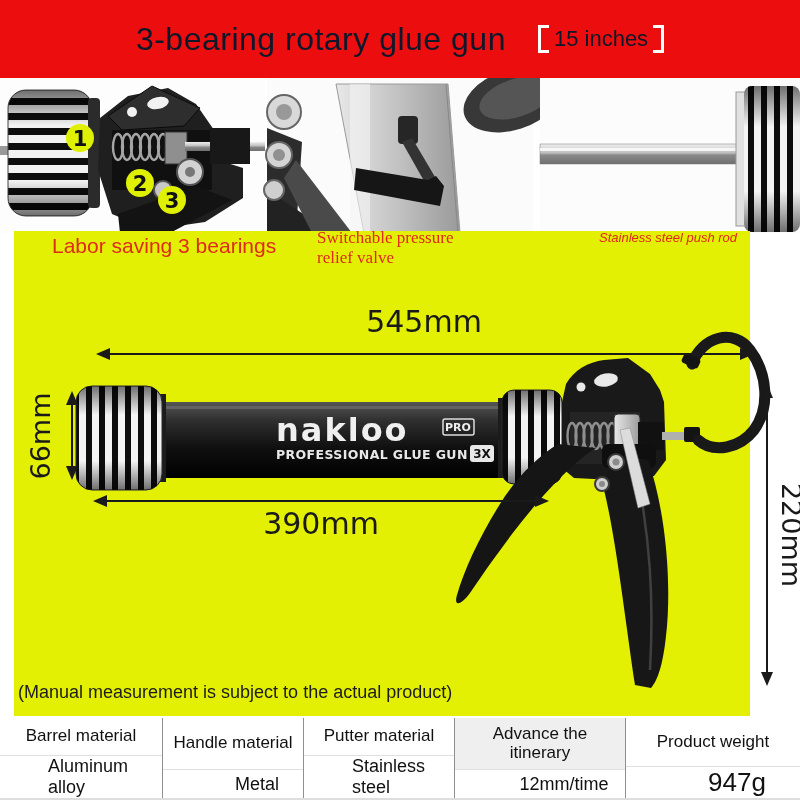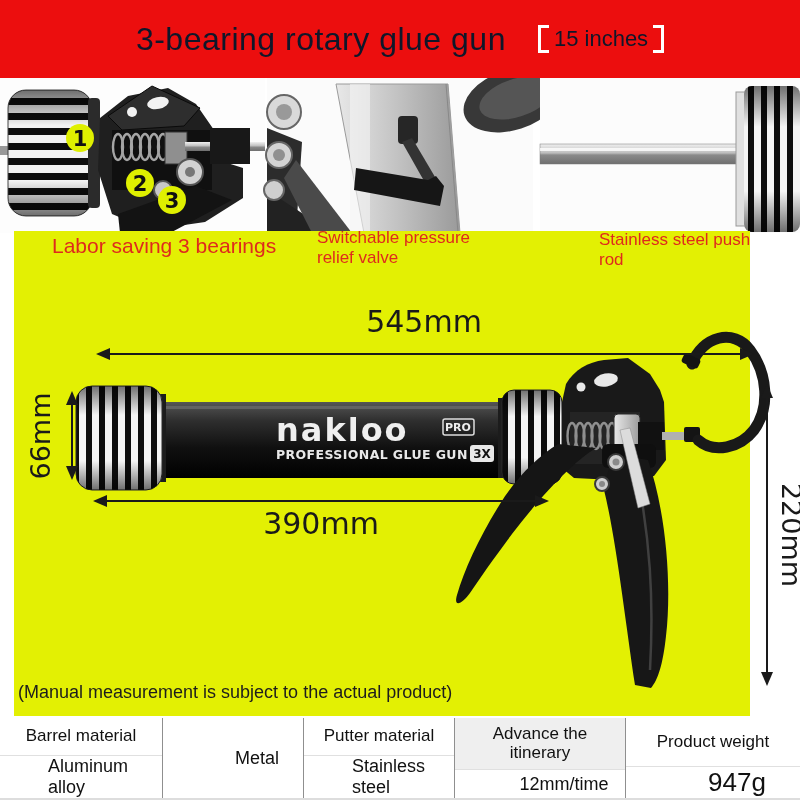--- a/index.html
+++ b/index.html
@@ -15,22 +15,22 @@
   .brk.r{border-left:none;margin-left:5px;}
 
   
   .photos{position:absolute;left:0;top:78px;width:800px;height:155px;background:#fff;}
   .photos svg{display:block;}
 
   
   .main{position:absolute;left:0;top:231px;width:736px;height:485px;background:#e3f003;margin-left:14px;}
   .feature-label{position:absolute;color:#df2a1d;line-height:1.18;}
   .fl-1{left:38px;top:3px;font-size:21px;}
-  .fl-2{left:303px;top:-3px;font-size:17px;width:162px;}
-  .fl-3{left:585px;top:-1px;font-size:17px;width:172px;}
+  .fl-2{left:303px;top:-3px;font-size:17px;width:162px;font-family:Liberation Serif, serif;}
+  .fl-3{left:585px;top:-1px;font-size:13px;width:172px;font-style:italic;}
   .footnote{position:absolute;left:4px;top:451px;font-size:18px;color:#1d1d1d;}
 
   .gun-svg{position:absolute;left:0;top:0;}
 
   
   .spec{position:absolute;left:0;top:718px;width:800px;height:82px;background:#fff;display:flex;
         border-bottom:2px solid #ddd;box-sizing:border-box;}
   .spec .col{box-sizing:border-box;border-right:1px solid #8f8f8f;display:flex;flex-direction:column;}
   .spec .col:last-child{border-right:none;}
   .c1{width:163px;} .c2{width:141px;} .c3{width:151px;} .c4{width:171px;} .c5{width:174px;}
@@ -263,20 +263,21 @@
 
     <div class="footnote">(Manual measurement is subject to the actual product)</div>
   </div>
 
   <div class="spec">
     <div class="col c1">
       <div class="hdr">Barrel material</div>
       <div class="val">Aluminum alloy</div>
     </div>
     <div class="col c2">
+      <div class="hdr">Handle material</div>
       <div class="val">Metal</div>
     </div>
     <div class="col c3">
       <div class="hdr">Putter material</div>
       <div class="val">Stainless steel</div>
     </div>
     <div class="col c4">
       <div class="hdr">Advance the itinerary</div>
       <div class="val">12mm/time</div>
     </div>

